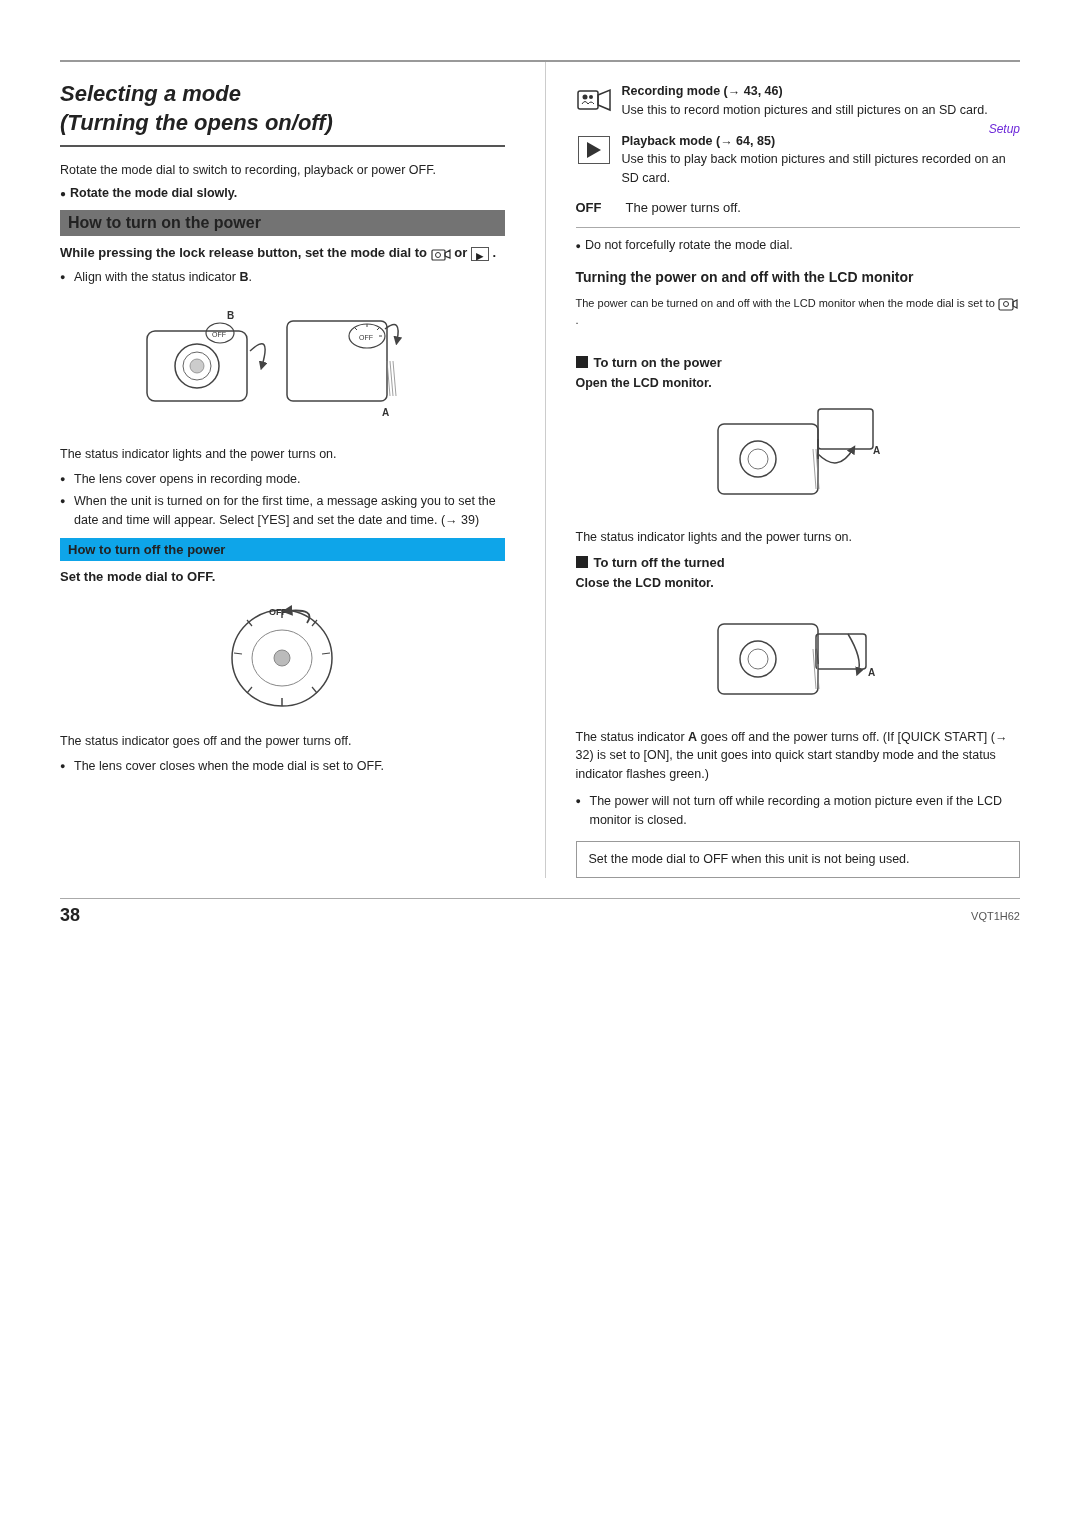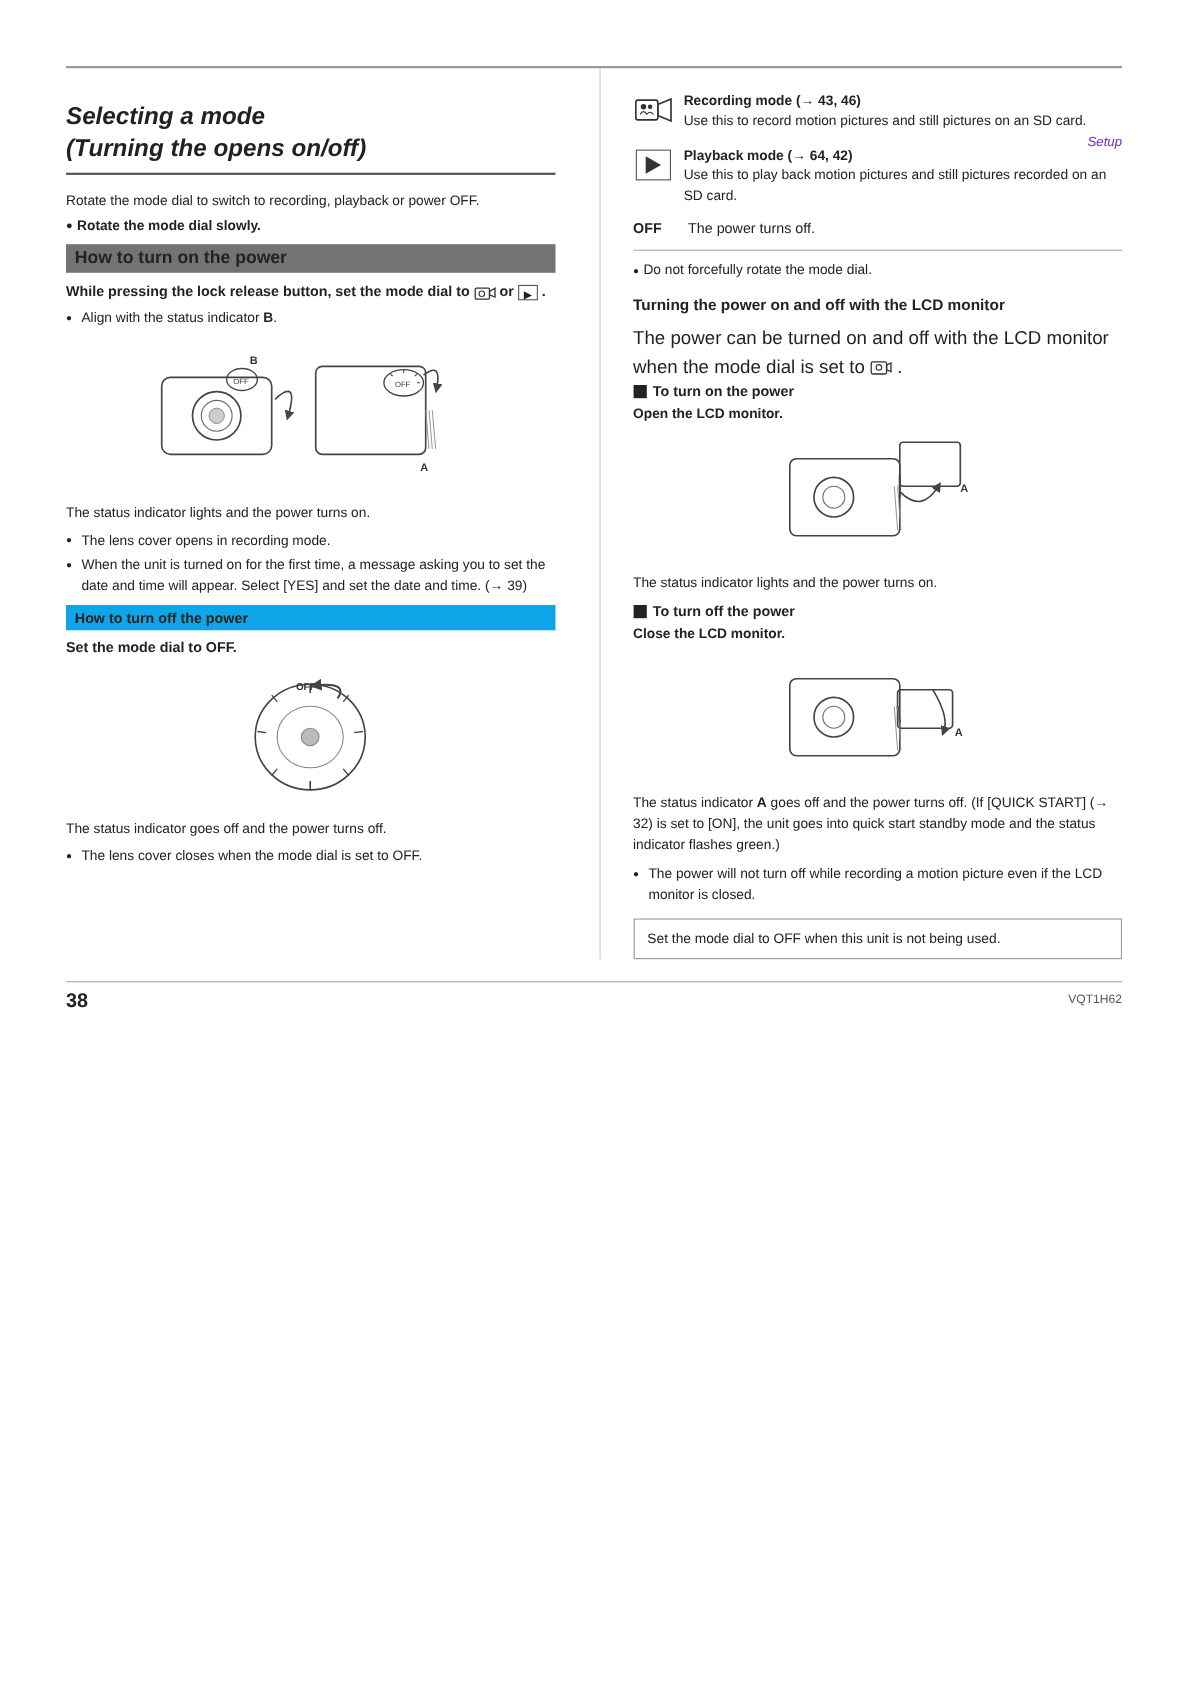--- a/index.html
+++ b/index.html
@@ -39,21 +39,21 @@
 
     
     .two-col {
       display: flex;
       margin: 0 60px;
       gap: 40px;
     }
 
     .left-col {
       flex: 1;
-      padding-top: 20px;
+      padding-top: 8px;
     }
 
     .right-col {
       flex: 1;
       padding-top: 20px;
       border-left: 1px solid #ccc;
       padding-left: 30px;
     }
 
     
@@ -221,22 +221,22 @@
 
     
     .lcd-section-header {
       font-weight: bold;
       font-size: 14px;
       margin-bottom: 8px;
       line-height: 1.4;
     }
 
     .lcd-intro {
-      font-size: 17px;
-      margin-bottom: 2px;
+      font-size: 11px;
+      margin-bottom: 26px;
       line-height: 1.5;
     }
 
     .sub-section-header {
       display: flex;
       align-items: center;
       gap: 6px;
       font-weight: bold;
       font-size: 13px;
       margin-bottom: 6px;
@@ -472,21 +472,21 @@
         </div>
       </div>
 
       <div class="mode-row">
         <div class="mode-icon">
           <div class="play-icon">
             <div class="play-triangle"></div>
           </div>
         </div>
         <div class="mode-text">
-          <div class="bold-label">Playback mode (→ 64, 42)</div>
+          <div class="bold-label">Playback mode (→ 64, 85)</div>
           <div>Use this to play back motion pictures and still pictures recorded on an SD card.</div>
         </div>
       </div>
 
       <div class="off-row">
         <span class="off-label">OFF</span>
         <span>The power turns off.</span>
       </div>
 
       <hr style="border:none;border-top:1px solid #aaa;margin:10px 0 10px 0;">
@@ -534,21 +534,21 @@
 
             <line x1="115" y1="45" x2="118" y2="85" stroke="#888" stroke-width="0.8"></line>
             <line x1="118" y1="45" x2="121" y2="85" stroke="#888" stroke-width="0.8"></line>
           </svg>
         </div>
 
         <p class="status-para">The status indicator  lights and the power turns on.</p>
 
         <div class="sub-section-header">
           <span class="black-square"></span>
-          <span>To turn off the power</span>
+          <span>To turn off the turned</span>
         </div>
 
         <p class="close-lcd-text">Close the LCD monitor.</p>
 
         <div class="diagram-area">
           <svg width="200" height="110" viewBox="0 0 200 110">
 
             <rect x="20" y="20" width="100" height="70" rx="6" fill="none" stroke="#444" stroke-width="1.5"></rect>
 
             <rect x="118" y="30" width="50" height="35" rx="3" fill="none" stroke="#444" stroke-width="1.5"></rect>

